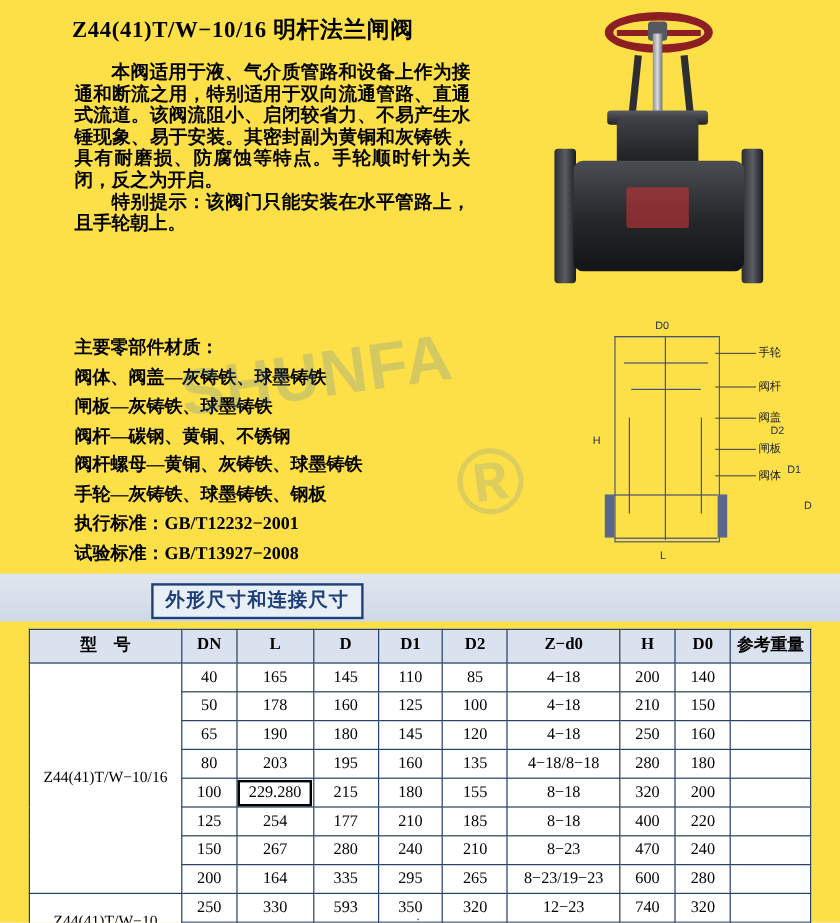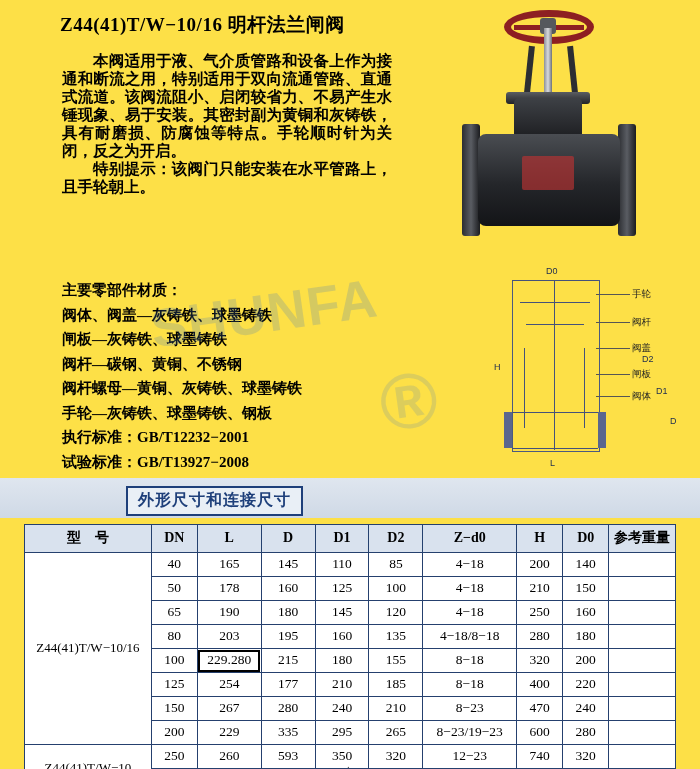--- a/index.html
+++ b/index.html
@@ -461,33 +461,33 @@
           <td>280</td>
           <td>240</td>
           <td>210</td>
           <td>8−23</td>
           <td>470</td>
           <td>240</td>
           <td class="weight"></td>
         </tr>
         <tr>
           <td>200</td>
-          <td>229</td>
+          <td>164</td>
           <td>335</td>
           <td>295</td>
           <td>265</td>
           <td>8−23/19−23</td>
           <td>600</td>
           <td>280</td>
           <td class="weight"></td>
         </tr>
         <tr>
           <td class="model" rowspan="2">Z44(41)T/W−10</td>
           <td>250</td>
-          <td>260</td>
+          <td>330</td>
           <td>593</td>
           <td>350</td>
           <td>320</td>
           <td>12−23</td>
           <td>740</td>
           <td>320</td>
           <td class="weight"></td>
         </tr>
         <tr>
           <td>300</td>

